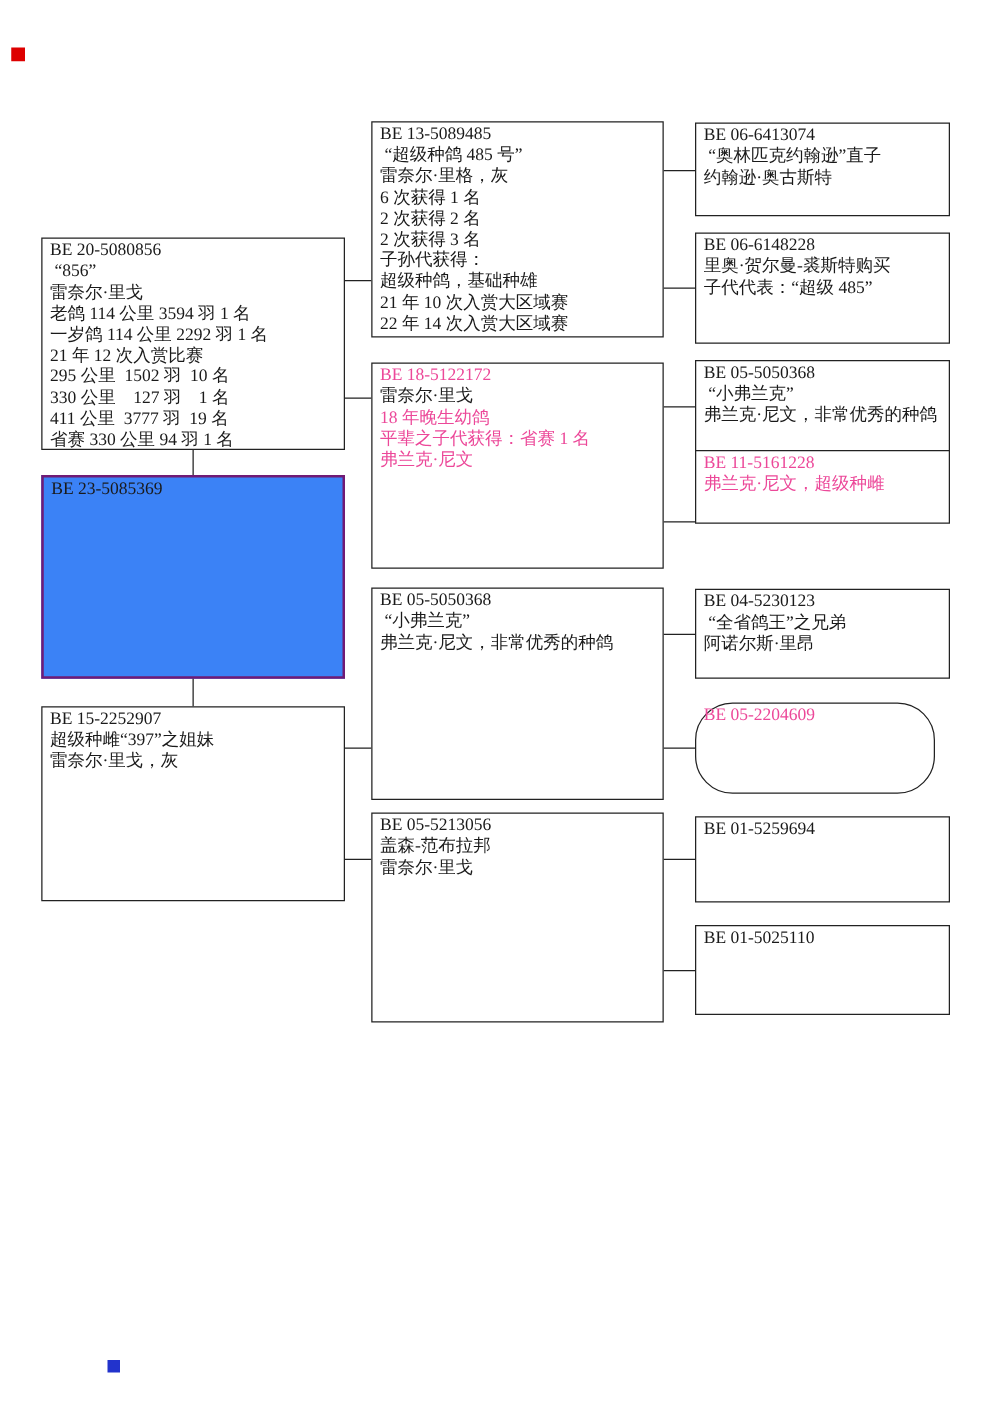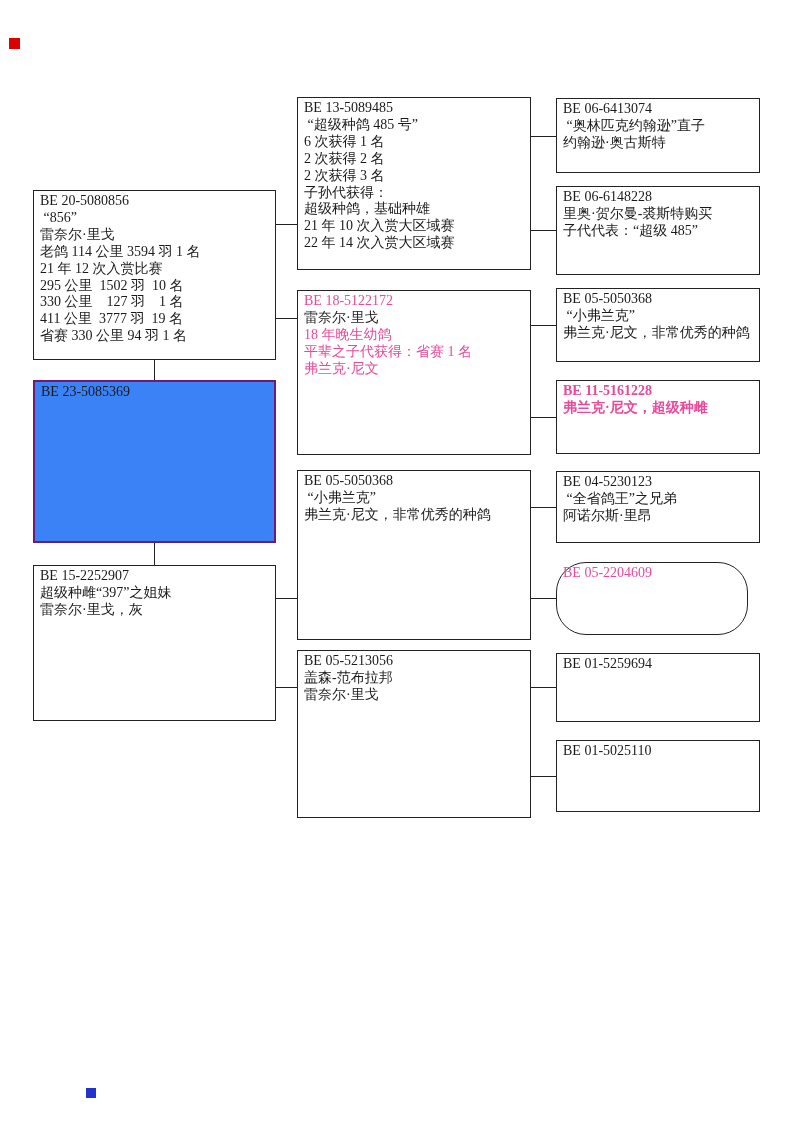--- a/index.html
+++ b/index.html
@@ -24,40 +24,42 @@
   .marker{position:absolute;}
 </style>
 </head>
 <body>
 
 <div class="box" style="left:33px;top:190px;width:243px;height:170px;">
     <div class="line">BE 20-5080856</div>
     <div class="line"> “856”</div>
     <div class="line">雷奈尔·里戈</div>
     <div class="line">老鸽 114 公里 3594 羽 1 名</div>
+    <div class="line">一岁鸽 114 公里 2292 羽 1 名</div>
     <div class="line">21 年 12 次入赏比赛</div>
     <div class="line">295 公里  1502 羽  10 名</div>
     <div class="line">330 公里    127 羽    1 名</div>
     <div class="line">411 公里  3777 羽  19 名</div>
     <div class="line">省赛 330 公里 94 羽 1 名</div>
   </div>
 
 <div class="box highlight" style="left:33px;top:380px;width:243px;height:163px;">
     <div class="line">BE 23-5085369</div>
   </div>
 
 <div class="box" style="left:33px;top:565px;width:243px;height:156px;">
     <div class="line">BE 15-2252907</div>
     <div class="line">超级种雌“397”之姐妹</div>
     <div class="line">雷奈尔·里戈，灰</div>
   </div>
 
 <div class="box" style="left:297px;top:97px;width:234px;height:173px;">
     <div class="line">BE 13-5089485</div>
     <div class="line"> “超级种鸽 485 号”</div>
+    <div class="line">雷奈尔·里格，灰</div>
     <div class="line">6 次获得 1 名</div>
     <div class="line">2 次获得 2 名</div>
     <div class="line">2 次获得 3 名</div>
     <div class="line">子孙代获得：</div>
     <div class="line">超级种鸽，基础种雄</div>
     <div class="line">21 年 10 次入赏大区域赛</div>
     <div class="line">22 年 14 次入赏大区域赛</div>
   </div>
 
 <div class="box" style="left:297px;top:290px;width:234px;height:165px;">
@@ -91,21 +93,21 @@
     <div class="line">里奥·贺尔曼-裘斯特购买</div>
     <div class="line">子代代表：“超级 485”</div>
   </div>
 
 <div class="box" style="left:556px;top:288px;width:204px;height:74px;">
     <div class="line">BE 05-5050368</div>
     <div class="line"> “小弗兰克”</div>
     <div class="line">弗兰克·尼文，非常优秀的种鸽</div>
   </div>
 
-<div class="box" style="left:556px;top:380px;width:204px;height:74px;font-weight:bold;">
+<div class="box" style="left:556px;top:360px;width:204px;height:59px;">
     <div class="line gray">BE 11-5161228</div>
     <div class="line gray">弗兰克·尼文，超级种雌</div>
   </div>
 
 <div class="box" style="left:556px;top:471px;width:204px;height:72px;">
     <div class="line">BE 04-5230123</div>
     <div class="line"> “全省鸽王”之兄弟</div>
     <div class="line">阿诺尔斯·里昂</div>
   </div>
 

